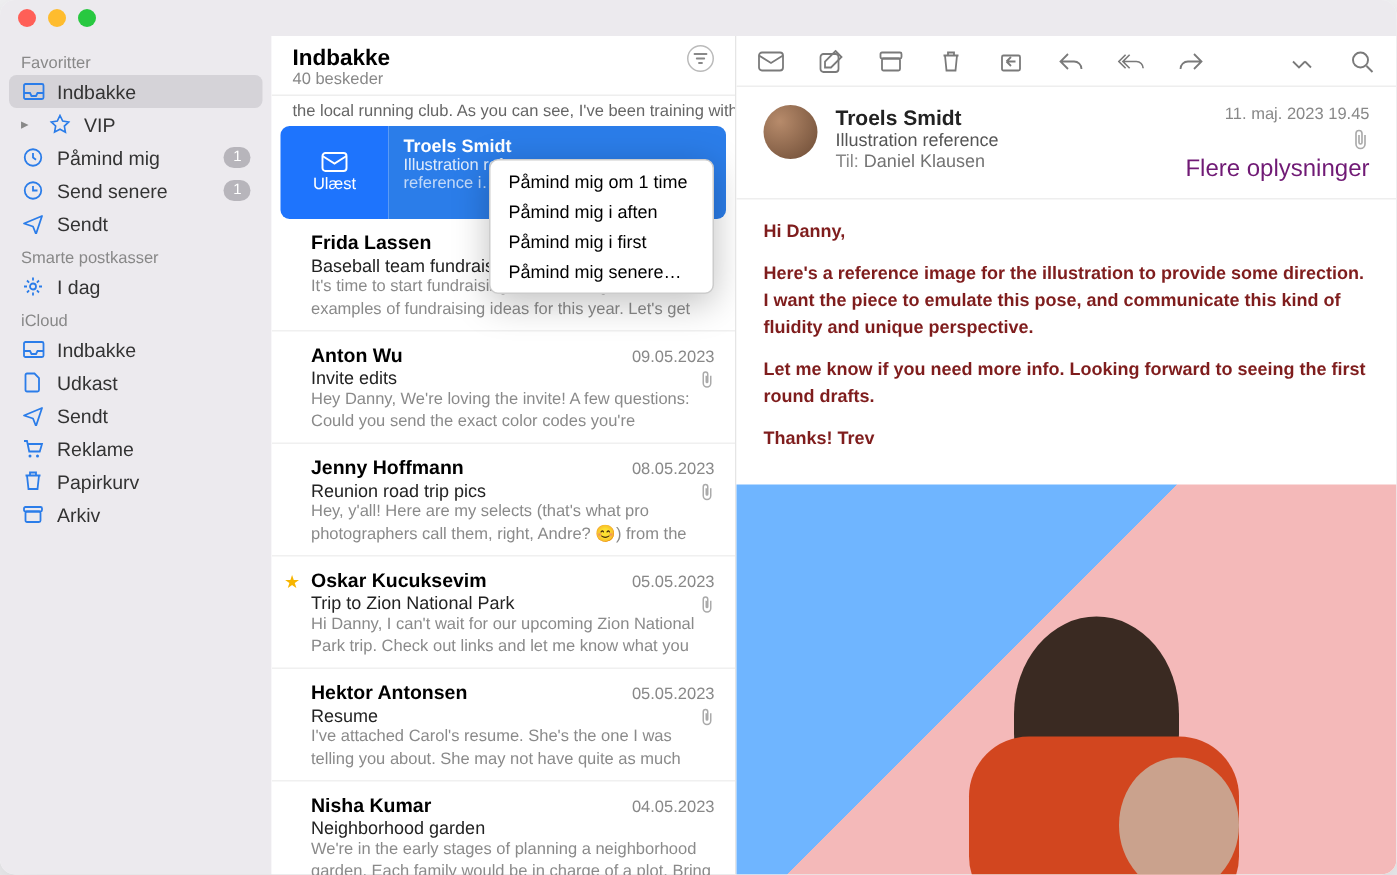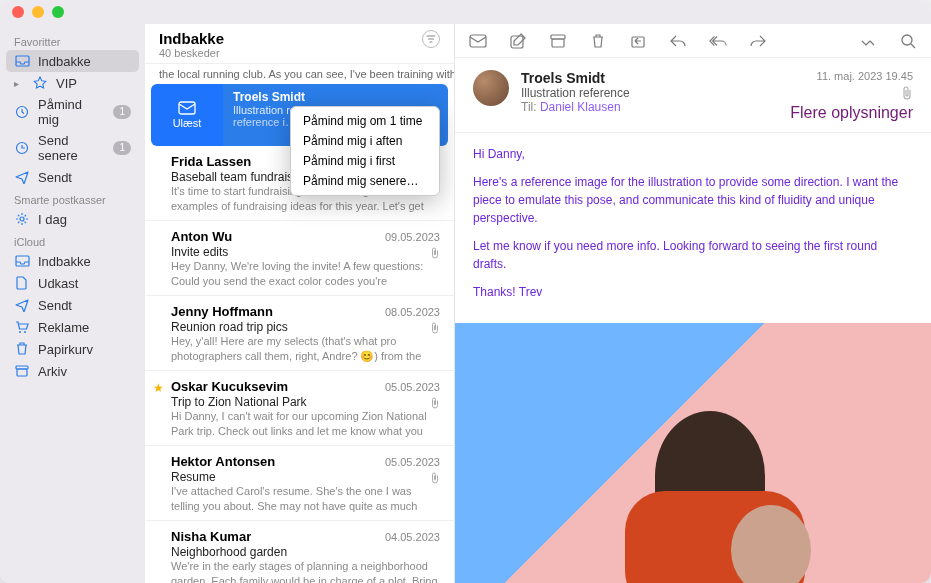--- a/index.html
+++ b/index.html
@@ -1,21 +1,21 @@
 <!DOCTYPE html>
 <html><head>
 <meta charset="utf-8">
 <style>
 * { margin: 0; padding: 0; box-sizing: border-box; font-family: -apple-system, BlinkMacSystemFont, "Segoe UI", Helvetica, Arial, sans-serif; }
 body { width: 931px; height: 583px; background: #f5f5f7; overflow: hidden; border-radius: 10px; box-shadow: 0 10px 40px rgba(0,0,0,.2); display: flex; flex-direction: column; }
 .titlebar { height: 24px; display: flex; align-items: center; padding-left: 12px; gap: 8px; background: #eceaee; }
 .traffic { width: 12px; height: 12px; border-radius: 50%; }
 .red { background: #ff5f57; } .yellow { background: #febc2e; } .green { background: #28c840; }
 .main { display: flex; flex: 1; height: calc(583px - 24px); }
-.sidebar { width: 145px; background: #eceaee; padding: 6px 0; font-size: 13px; color: #333; overflow-y: auto; }
+.sidebar { width: 181px; background: #eceaee; padding: 6px 0; font-size: 13px; color: #333; overflow-y: auto; }
 .sidebar .section-label { font-size: 11px; color: #888; padding: 6px 14px 2px; }
 .sidebar-item { display: flex; align-items: center; padding: 3px 14px; gap: 8px; cursor: default; }
 .sidebar-item.selected { background: #d5d3d8; border-radius: 5px; margin: 0 6px; padding: 3px 8px; }
 .sidebar-item .icn { width: 16px; height: 16px; display: inline-flex; align-items: center; justify-content: center; color: #2b7de9; }
 .sidebar-item .label { flex: 1; }
 .badge { background: #b7b5bb; color: #fff; font-size: 10px; border-radius: 8px; padding: 0 6px; line-height: 14px; }
 .disclosure { width: 10px; color: #888; font-size: 10px; }
 .star-y { color: #f7b500; }
 
 .list-pane { width: 310px; background: #fff; border-right: 1px solid #e5e5e5; display: flex; flex-direction: column; overflow: hidden; }
@@ -50,25 +50,25 @@
 .toolbar { height: 34px; display: flex; align-items: center; gap: 22px; padding: 0 14px; color: #7a7a7a; border-bottom: 1px solid #eee; }
 .toolbar .spacer { flex: 1; }
 .toolbar .tb { width: 18px; height: 18px; display: inline-flex; align-items: center; justify-content: center; }
 .reader-header { padding: 12px 18px 10px; display: flex; gap: 12px; border-bottom: 1px solid #eee; }
 .avatar { width: 36px; height: 36px; border-radius: 50%; background: radial-gradient(circle at 30% 30%, #b78b6b, #6b4a34); }
 .rh-main { flex: 1; }
 .rh-main .from { font-weight: 700; font-size: 14px; color: #222; }
 .rh-main .subj { font-size: 12px; color: #555; }
 .rh-main .to { font-size: 12px; color: #888; }
 .rh-main .to .tolabel { color: #888; }
-.rh-main .to .toname { color: #8b5cf6; }
+.rh-main .to .toname { color: #737373; }
 .rh-right { text-align: right; font-size: 11px; color: #888; display: flex; flex-direction: column; align-items: flex-end; gap: 4px; }
 .rh-right .more { color: #701a75; font-size: 16px; }
 .rh-right .paperclip { color: #aaa; }
-.reader-body { padding: 12px 18px; font-size: 12px; color: #6d28d9; line-height: 1.5; }
+.reader-body { padding: 12px 18px; font-size: 12px; color: #7f1d1d; line-height: 1.5; font-weight: bold; }
 .reader-body p { margin-bottom: 10px; }
 .reader-image { flex: 1; background: linear-gradient(135deg, #6fb5ff 0%, #6fb5ff 42%, #f4b9b9 42%, #f4b9b9 100%); position: relative; overflow: hidden; }
 .fig1 { position: absolute; left: 42%; top: 34%; width: 110px; height: 130px; background: #3a2a22; border-radius: 50% 50% 40% 40%; }
 .fig1::after { content: ""; position: absolute; top: 80px; left: -30px; width: 180px; height: 120px; background: #d2461f; border-radius: 40px; }
 .fig2 { position: absolute; left: 58%; top: 70%; width: 80px; height: 90px; background: #caa28d; border-radius: 50%; }
 svg { display: block; }
 </style>
 </head>
 <body>
 

